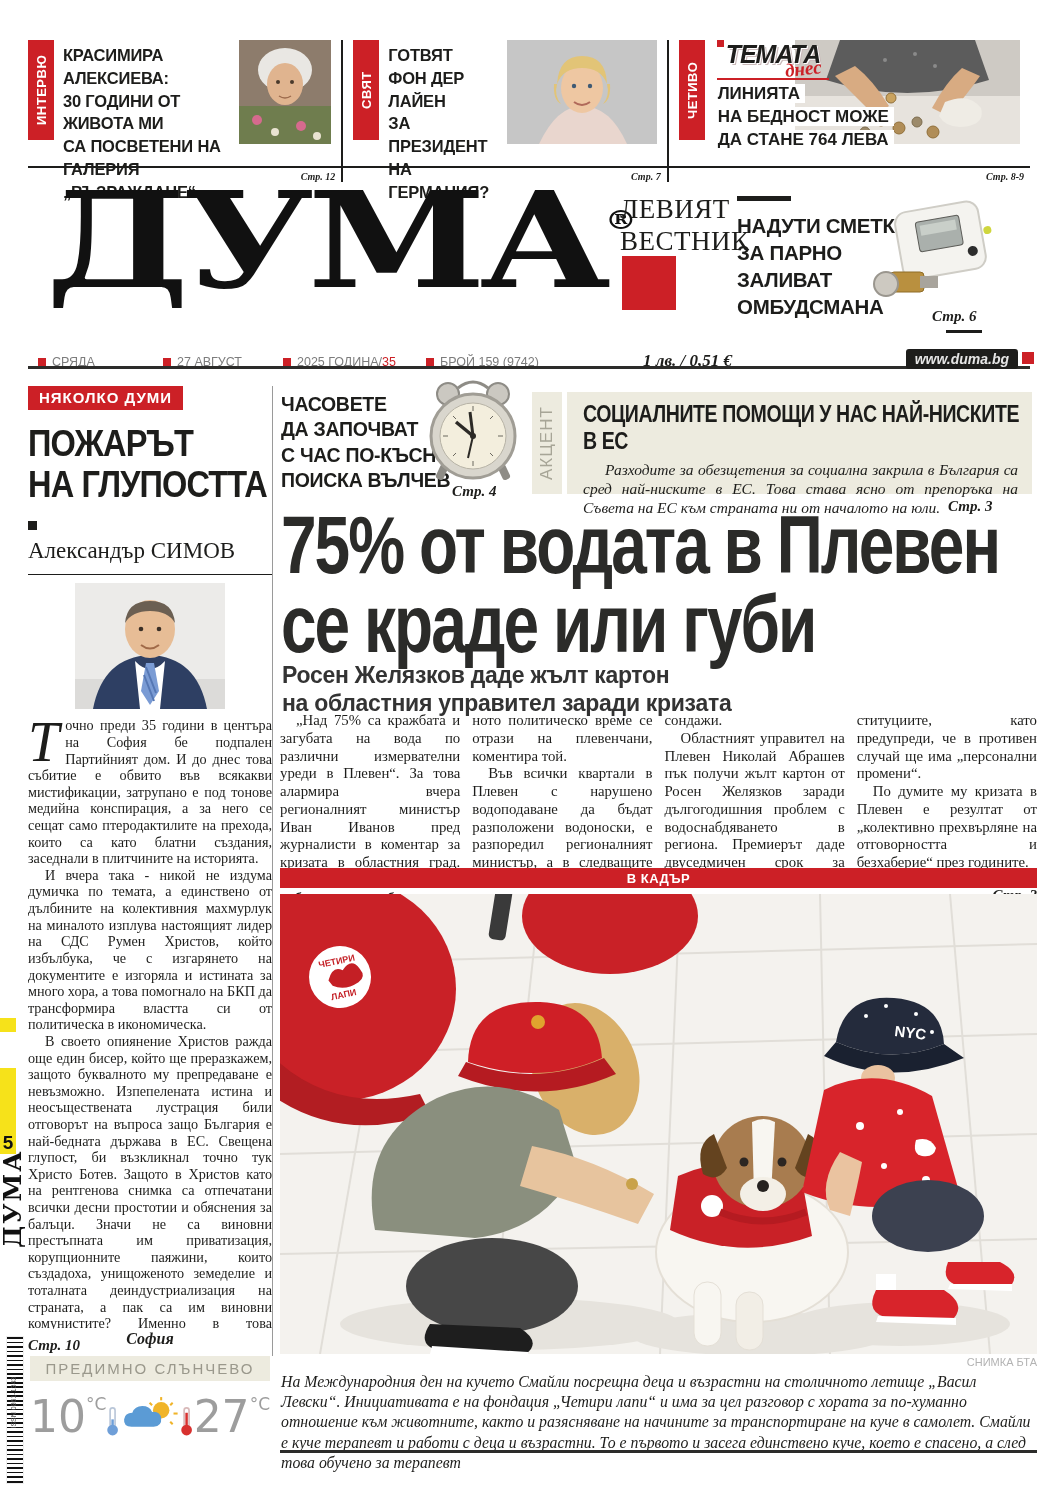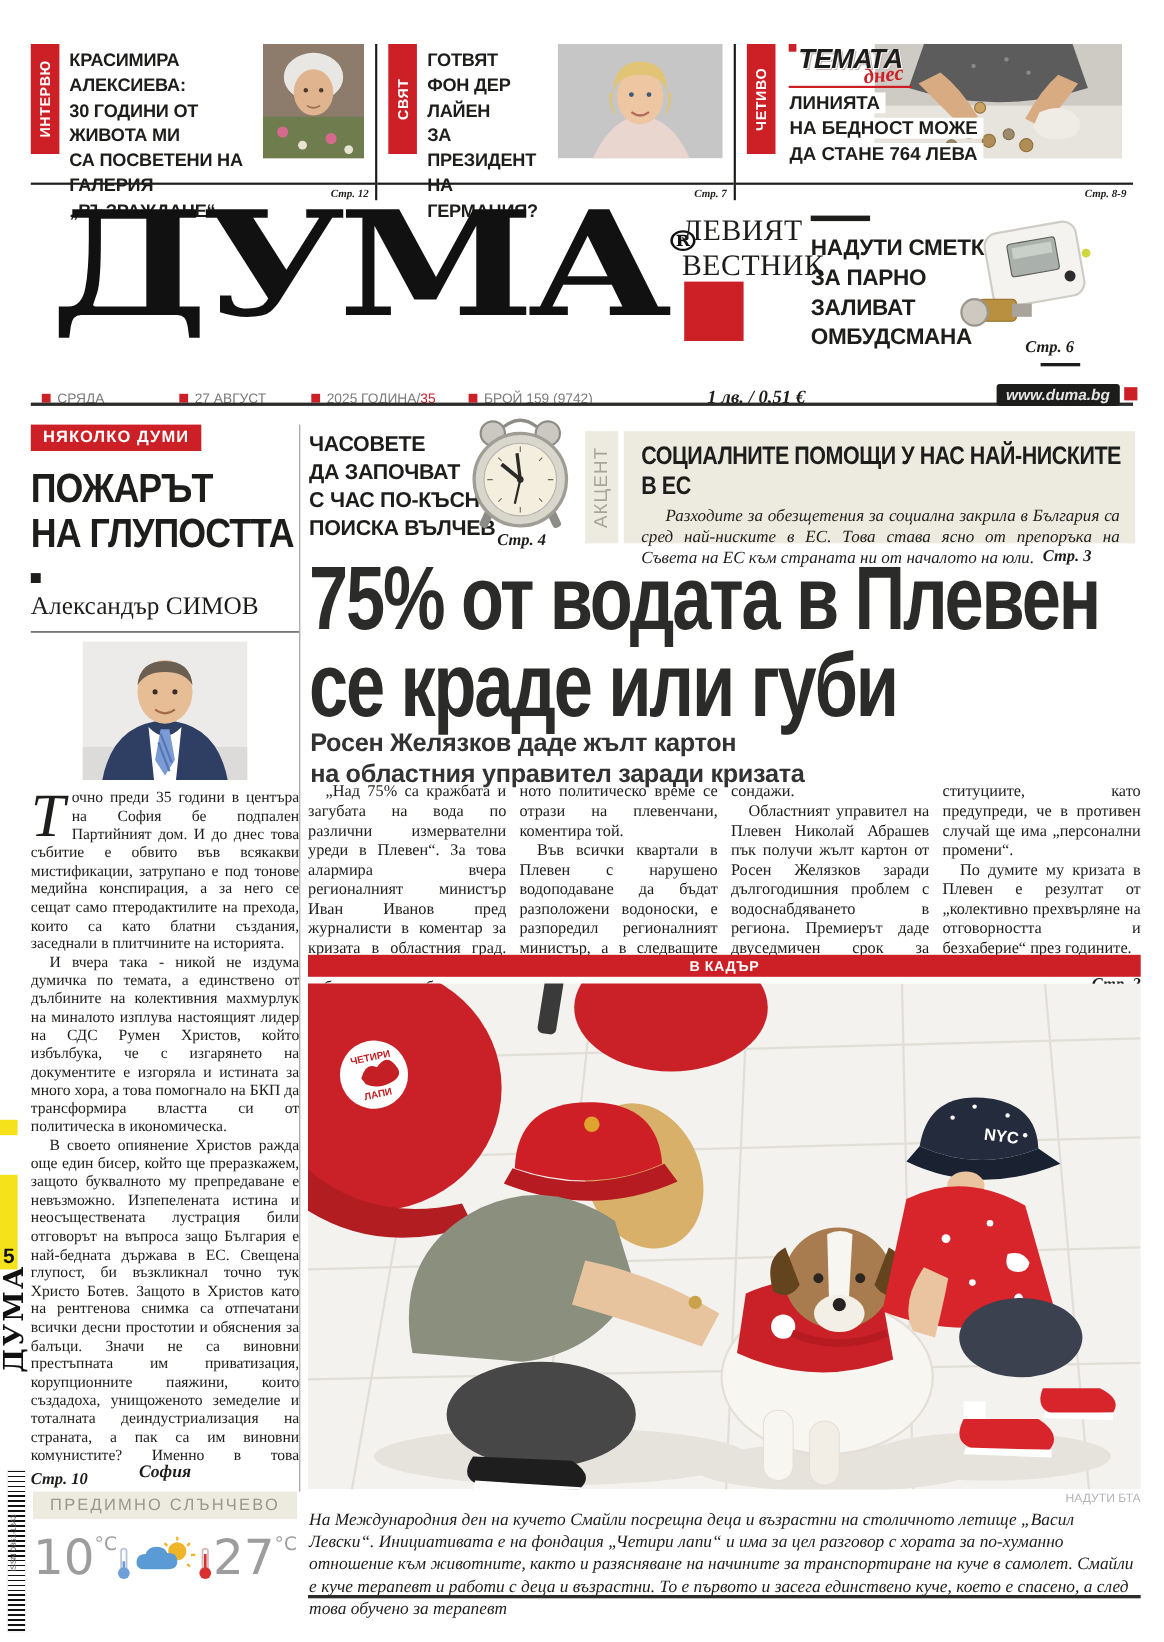--- a/index.html
+++ b/index.html
@@ -478,15 +478,15 @@
     <circle cx="646" cy="286" r="4" fill="#fff"></circle>
   <path d="M560 258 q-22 32 -10 58 l20 6 q8 -32 12 -54 z" fill="#eac3a0"></path>
   <ellipse cx="648" cy="322" rx="56" ry="36" fill="#3c4150"></ellipse>
   <rect x="596" y="380" width="20" height="18" fill="#fff"></rect>
   <path d="M596 396 q-12 24 14 28 l64 0 q12 -14 -10 -28 z" fill="#d8242b"></path>
   <path d="M598 422 l78 2 l0 7 l-80 -3 z" fill="#fff"></path>
   <path d="M668 368 q-8 20 12 24 l52 -2 q8 -12 -12 -22 z" fill="#d8242b"></path>
   <path d="M670 390 l62 0 l0 7 l-64 -2 z" fill="#fff"></path>
 </svg>
 
-<div class="credit">НАДУТИ БТА</div>
+<div class="credit">СНИМКА БТА</div>
 <div class="caption">На Международния ден на кучето Смайли посрещна деца и възрастни на столичното летище „Васил Левски“. Инициативата е на фондация „Четири лапи“ и има за цел разговор с хората за по-хуманно отношение към животните, както и разясняване на начините за транспортиране на куче в самолет. Смайли е куче терапевт и работи с деца и възрастни. То е първото и засега единствено куче, което е спасено, а след това обучено за терапевт</div>
 <div class="bottom-rule"></div>
 
 </body></html>

